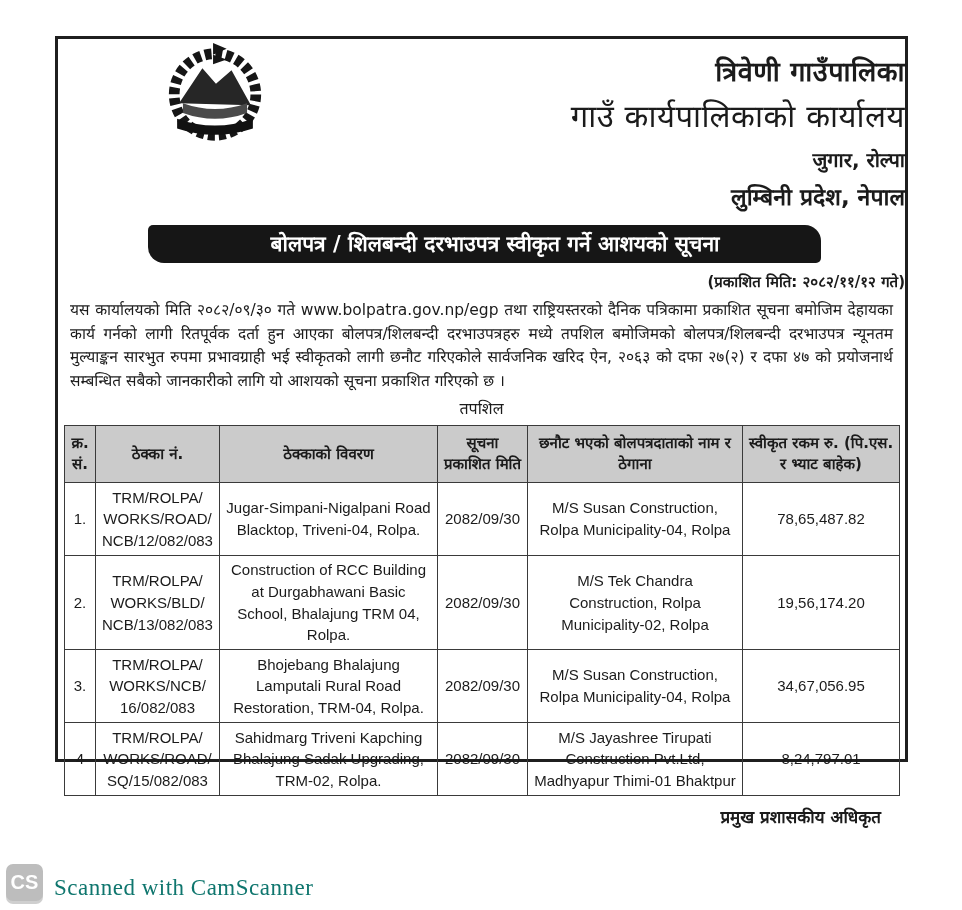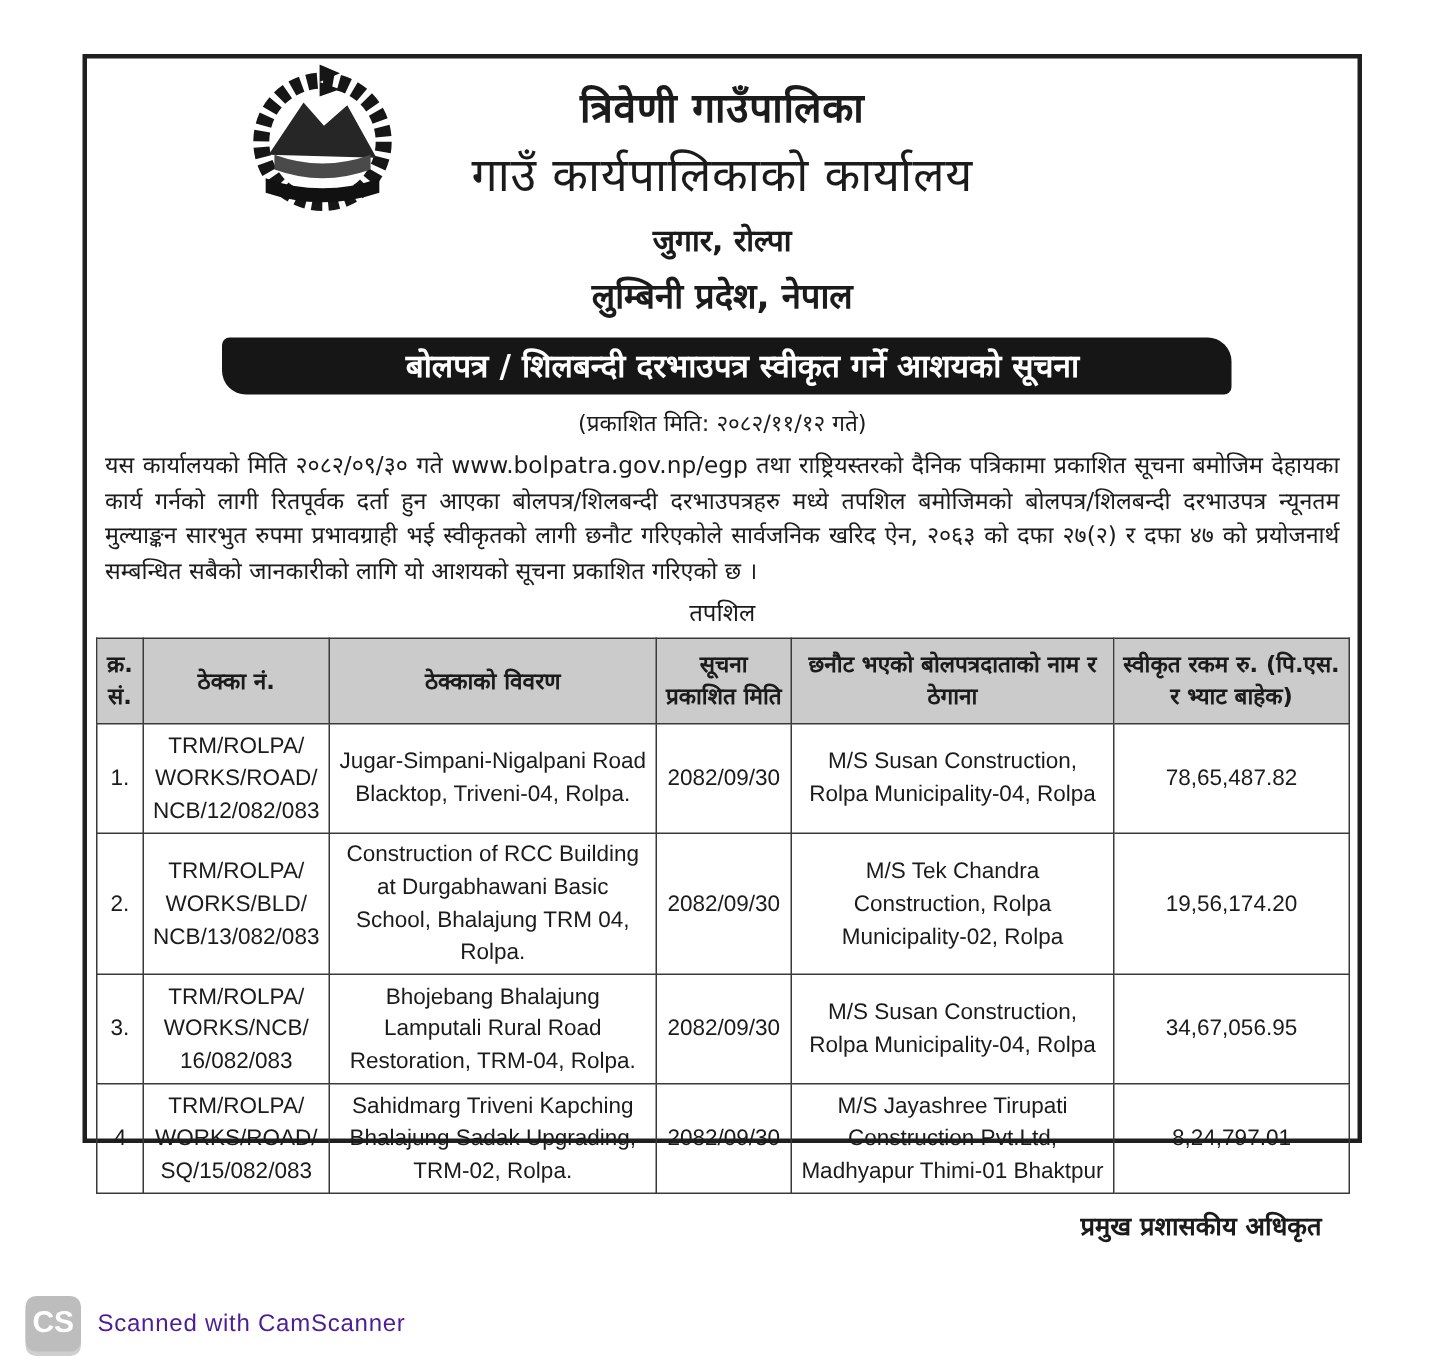--- a/index.html
+++ b/index.html
@@ -6,32 +6,32 @@
   body{
     width:962px;height:910px;position:relative;background:#ffffff;
     font-family:"DejaVu Sans",sans-serif;color:#1b1b1b;overflow:hidden;
   }
   .doc-box{
     position:absolute;left:55px;top:36px;width:847px;height:720px;
     border:3px solid #1f1f1f;background:#fff;
   }
   
   .emblem{position:absolute;left:103px;top:4px;width:108px;height:102px;}
-  .head-center{text-align:center;}
+  .head-center{text-align:right;}
   .title-muni{font-size:27px;font-weight:bold;margin-top:13px;letter-spacing:.5px;}
   .title-office{font-size:31px;font-weight:normal;margin-top:5px;letter-spacing:.5px;}
   .title-addr{font-size:20px;font-weight:bold;margin-top:10px;}
   .title-prov{font-size:23px;font-weight:bold;margin-top:7px;}
   
   .banner{
     margin:13px 0 0 90px;width:652px;height:38px;line-height:38px;
     background:#161616;color:#ffffff;text-align:center;
     font-size:21px;font-weight:bold;border-radius:5px 16px 5px 16px;padding-left:21px;
   }
-  .pub-date{text-align:center;font-size:15px;margin-top:8px;}
+  .pub-date{text-align:right;font-size:15px;margin-top:8px;font-weight:bold;}
   
   .notice-body{
     margin:8px 12px 0 12px;font-size:15.5px;line-height:1.52;
     text-align:justify;
   }
   .tapasil{text-align:center;font-size:16px;margin:4px 0 6px 0;}
   
   table.bid-table{
     border-collapse:collapse;table-layout:fixed;
     margin:0 0 0 6px;width:835px;
@@ -47,31 +47,31 @@
     font-family:"Liberation Sans",sans-serif;font-size:15px;line-height:1.45;height:66px;
   }
   .cell-contract{white-space:pre-line;}
   .cell-amount{font-size:15.5px;}
   .signatory{
     text-align:right;padding-right:24px;margin-top:9px;
     font-size:17px;font-weight:bold;
   }
   
   .watermark{
-    position:absolute;left:17px;top:864px;display:flex;align-items:center;gap:11px;
+    position:absolute;left:6px;top:864px;display:flex;align-items:flex-end;gap:11px;
   }
   .cs-badge{
     width:37px;height:37px;border-radius:7px;background:#bdbdbd;
     box-shadow:0 3px 0 #cfcfcf;
     color:#ffffff;font-weight:bold;font-size:20px;
     display:flex;align-items:center;justify-content:center;
     font-family:"Liberation Sans",sans-serif;
   }
   .cs-text{
-    font-family:Liberation Sans, sans-serif;font-size:16px;color:#4c1d95;letter-spacing:.5px;
+    font-family:Liberation Serif, serif;font-size:23px;color:#0f766e;letter-spacing:.5px;
   }
 </style>
 </head>
 <body>
 
 <div class="doc-box">
 
   <svg class="emblem" viewBox="0 0 110 105" aria-hidden="true">
     <circle cx="55" cy="53" r="42" fill="none" stroke="#161616" stroke-width="11" stroke-dasharray="7 4"></circle>
     <polygon points="53,0 53,22 67,17 53,12 67,6" fill="#161616"></polygon>

